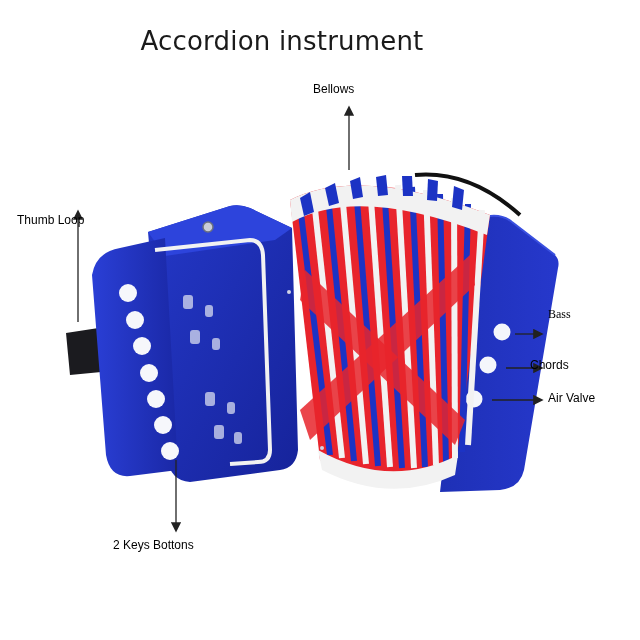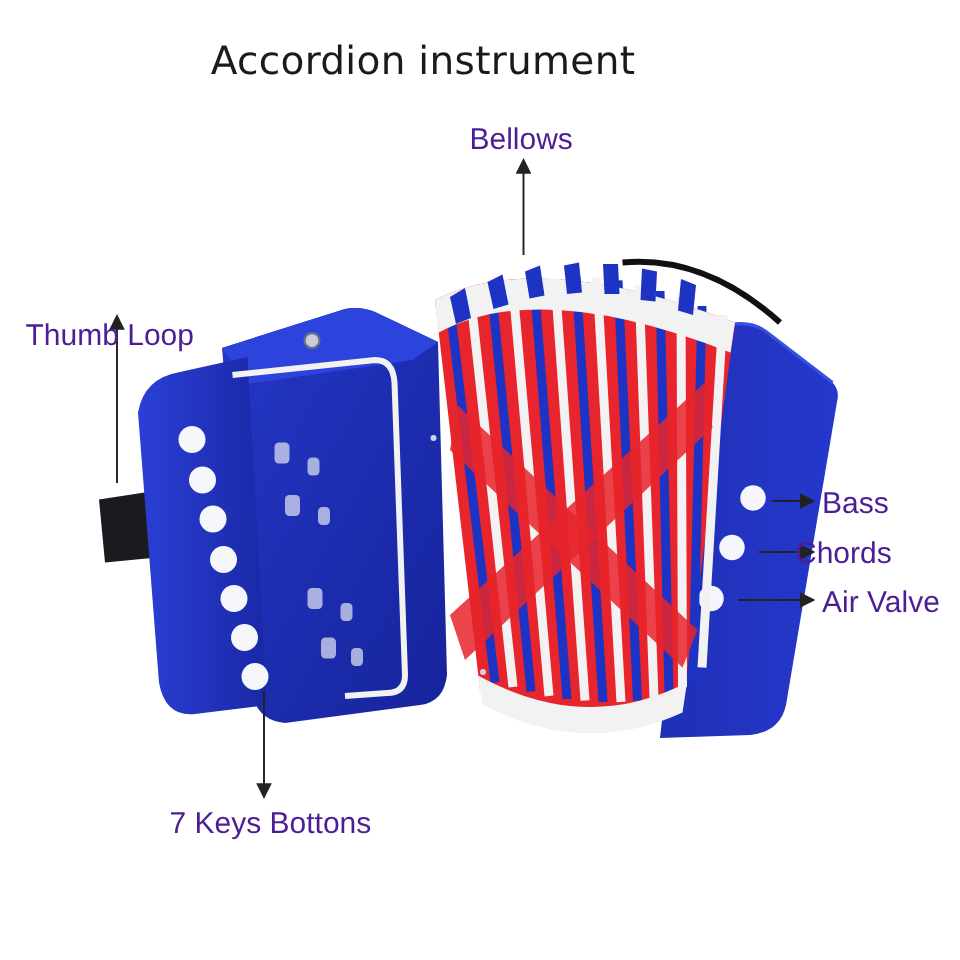--- a/index.html
+++ b/index.html
@@ -1,18 +1,18 @@
 <!DOCTYPE html>
 <html><head>
 <meta charset="utf-8">
 <style>
   html,body{margin:0;padding:0;background:#ffffff;}
   body{width:640px;height:640px;position:relative;overflow:hidden;font-family:"DejaVu Sans","Liberation Sans",sans-serif;color:#1a1a1a;}
   .title{position:absolute;left:0;width:564px;top:26px;text-align:center;font-size:26px;font-weight:normal;letter-spacing:0.2px;}
-  .label{position:absolute;font-family:"Liberation Sans",sans-serif;font-size:20px;color:#4c1d95;white-space:nowrap;}
+  .label{position:absolute;font-family:"Liberation Sans",sans-serif;font-size:12px;color:#000000;white-space:nowrap;}
   svg.art{position:absolute;left:0;top:0;}
 </style>
 </head>
 <body>
 
 <div class="title">Accordion instrument</div>
 
 <svg class="art" width="640" height="640" viewBox="0 0 640 640">
   <defs>
     <marker id="ah" markerWidth="8" markerHeight="8" refX="6" refY="4" orient="auto">
@@ -124,16 +124,16 @@
     <line x1="78" y1="322" x2="78" y2="212" marker-end="url(#ah)"></line>
     <line x1="515" y1="334" x2="541" y2="334" marker-end="url(#ah)"></line>
     <line x1="506" y1="368" x2="541" y2="368" marker-end="url(#ah)"></line>
     <line x1="492" y1="400" x2="541" y2="400" marker-end="url(#ah)"></line>
     <line x1="176" y1="460" x2="176" y2="530" marker-end="url(#ah)"></line>
   </g>
 </svg>
 
 <div class="label" style="left:313px;top:82px;">Bellows</div>
 <div class="label" style="left:17px;top:181px;margin-top:32px;">Thumb Loop</div>
-<div class="label" style="left:548px;top:325px;">Bass</div>
+<div class="label" style="left:548px;top:307px;font-family:Liberation Serif, serif;">Bass</div>
 <div class="label" style="left:530px;top:358px;">Chords</div>
 <div class="label" style="left:548px;top:391px;">Air Valve</div>
-<div class="label" style="left:113px;top:538px;">7 Keys Bottons</div>
+<div class="label" style="left:113px;top:538px;">2 Keys Bottons</div>
 
 </body></html>

